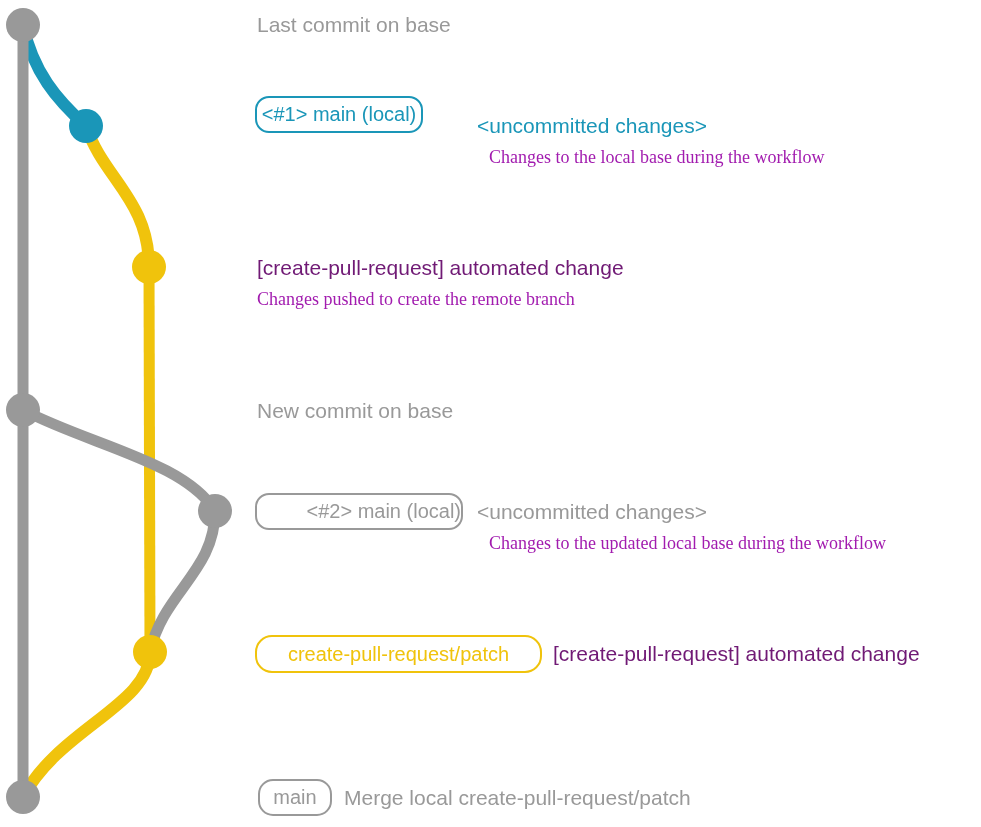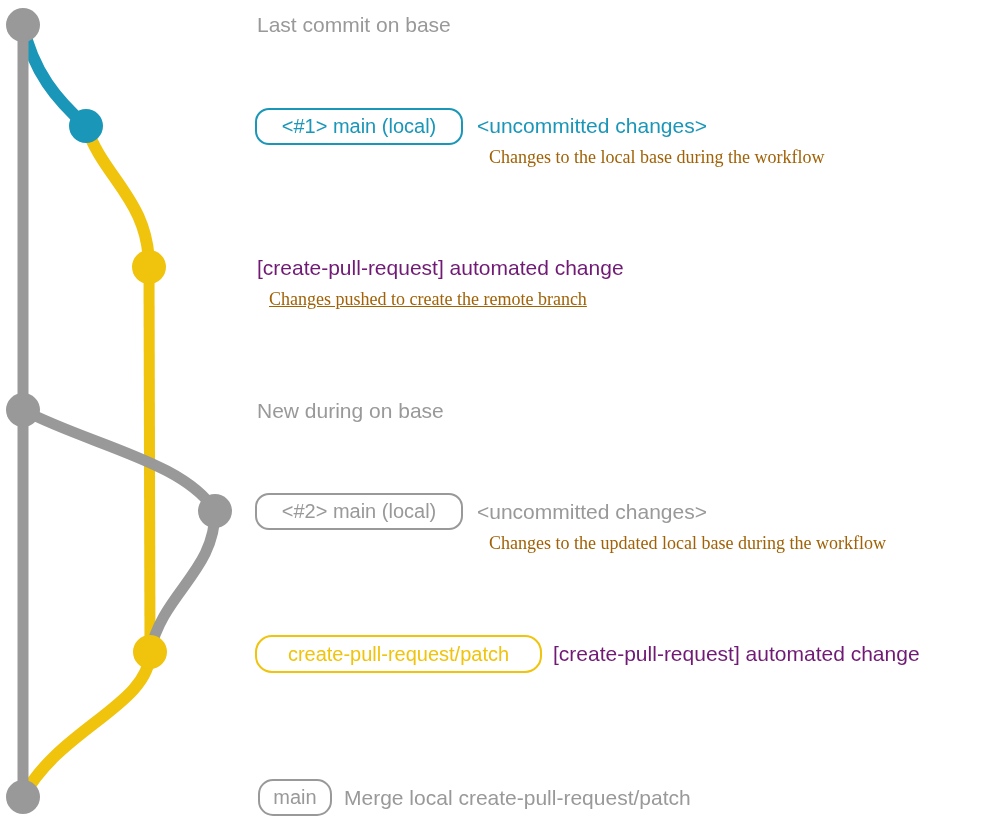--- a/index.html
+++ b/index.html
@@ -28,21 +28,21 @@
   }
   .heading.blue   { color: #1a96b8; }
   .heading.gray   { color: #999999; }
   .heading.yellow { color: #701a75; }
 
   .desc {
     position: absolute;
     font-family: "Liberation Serif", serif;
     font-size: 18px;
     line-height: 22px;
-    color: #a16207;
+    color: #a21caf;
     white-space: nowrap;
   }
 
   .branch-box {
     position: absolute;
     box-sizing: border-box;
     display: flex;
     align-items: center;
     justify-content: center;
     border-radius: 14px;
@@ -74,32 +74,32 @@
     <circle cx="86" cy="126" r="17" fill="#1a96b8"></circle>
     <circle cx="149" cy="267" r="17" fill="#f0c30c"></circle>
     <circle cx="23" cy="410" r="17" fill="#999999"></circle>
     <circle cx="215" cy="511" r="17" fill="#999999"></circle>
     <circle cx="150" cy="652" r="17" fill="#f0c30c"></circle>
     <circle cx="23" cy="797" r="17" fill="#999999"></circle>
   </svg>
 
   <div class="caption" style="left:257px; top:12px;text-align:right;">Last commit on base</div>
 
-  <div class="branch-box blue" style="left:255px; top:108px; width:208px; height:37px;">
+  <div class="branch-box blue" style="left:255px; top:96px; width:168px; height:37px;">
     <span>&lt;#1&gt; main (local)</span>
   </div>
   <div class="heading blue" style="left:477px; top:113px;">&lt;uncommitted changes&gt;</div>
   <div class="desc" style="left:489px; top:146px;">Changes to the local base during the workflow</div>
 
   <div class="heading yellow" style="left:257px; top:255px;">[create-pull-request] automated change</div>
-  <div class="desc" style="left:269px; top:288px;text-decoration:underline;">Changes pushed to create the remote branch</div>
+  <div class="desc" style="left:257px; top:288px;">Changes pushed to create the remote branch</div>
 
-  <div class="caption" style="left:257px; top:398px;">New during on base</div>
+  <div class="caption" style="left:257px; top:398px;">New commit on base</div>
 
-  <div class="branch-box gray" style="left:255px; top:493px; width:208px; height:37px;">
+  <div class="branch-box gray" style="left:255px; top:493px; width:208px; height:37px;justify-content:flex-end;">
     <span>&lt;#2&gt; main (local)</span>
   </div>
   <div class="heading gray" style="left:477px; top:499px;">&lt;uncommitted changes&gt;</div>
   <div class="desc" style="left:489px; top:532px;">Changes to the updated local base during the workflow</div>
 
   <div class="branch-box yellow" style="left:255px; top:635px; width:287px; height:38px;">
     <span>create-pull-request/patch</span>
   </div>
   <div class="heading yellow" style="left:553px; top:641px;">[create-pull-request] automated change</div>
 

